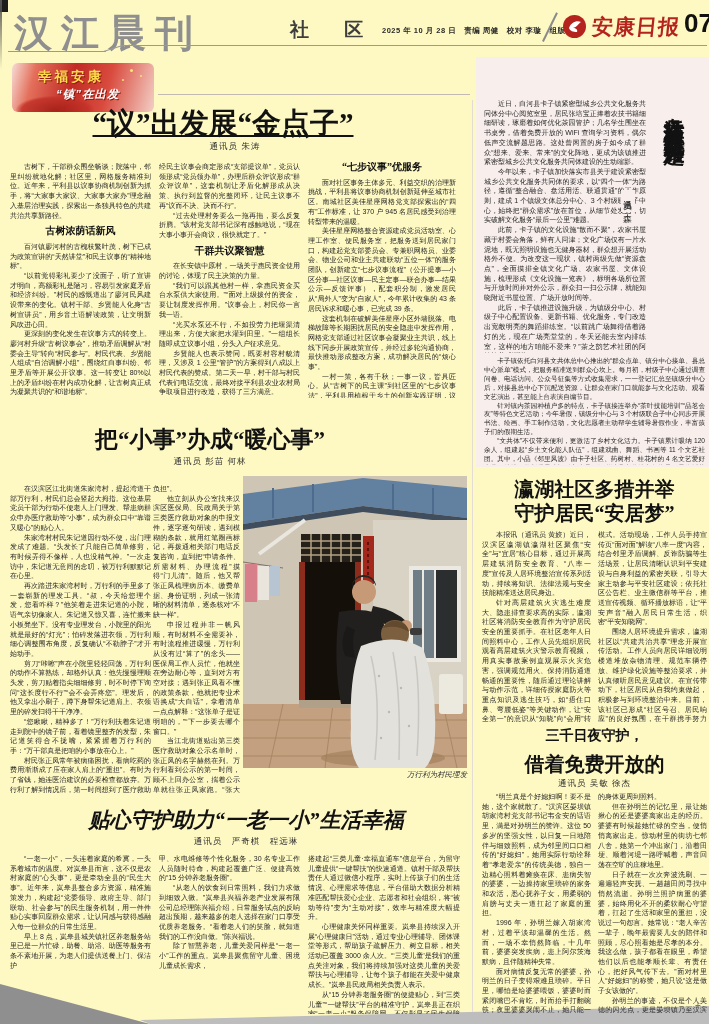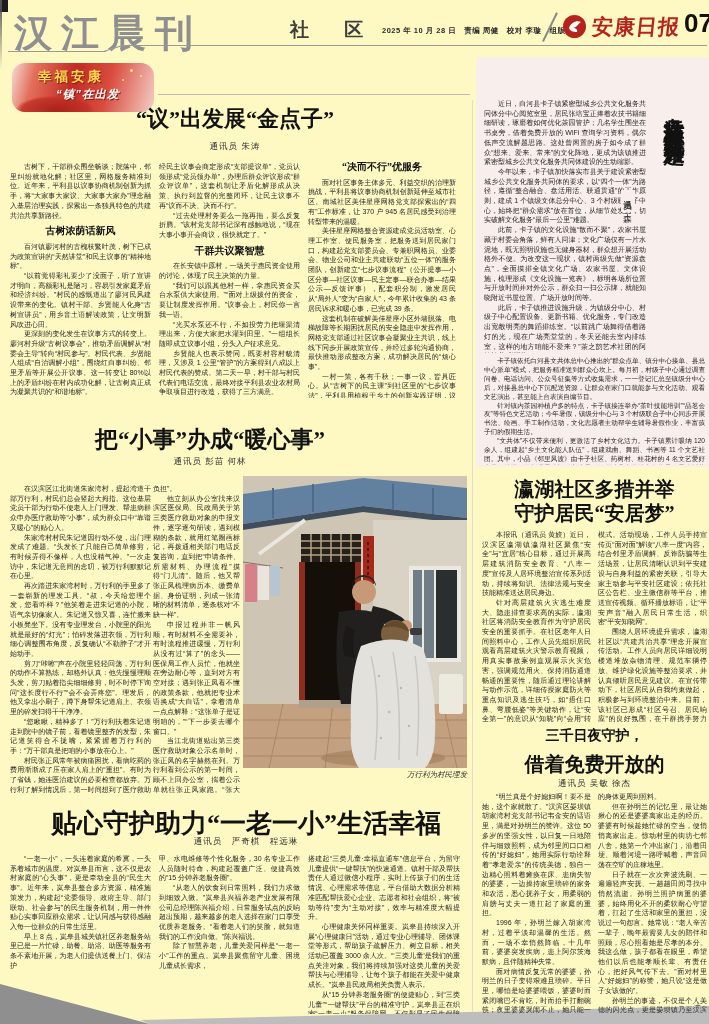--- a/index.html
+++ b/index.html
@@ -11,21 +11,21 @@
             color:#8f8f8f;letter-spacing:9px;}
   .section{font-size:19px;font-weight:700;color:#3e3e3e;letter-spacing:15px;text-align:right;}
   .dateline{font-size:7.5px;font-weight:700;color:#2a2a2a;letter-spacing:.5px;}
   .papername{font-family:"Liberation Serif",serif;font-weight:700;font-size:21px;
              color:#b5231f;transform:skewX(-6deg);letter-spacing:1px;}
   .pageno{font-size:26px;font-weight:700;color:#111;}
   .rule{background:#9a9a9a;height:1px;}
   .slash{width:1.5px;height:32px;background:#8a8a8a;transform:rotate(26deg);}
   .logo{width:23px;height:23px;border-radius:50%;background:#b5231f;}
   
-  .banner{width:142px;height:49px;border-radius:13px;overflow:hidden;
+  .banner{width:142px;height:49px;border-radius:6px;overflow:hidden;
     background:linear-gradient(105deg,#f7ddd6 0%,#e4705c 16%,#c12c24 42%,#d94b3e 66%,#f3cfc6 100%);text-decoration:underline;}
   .banner:before{content:"";position:absolute;left:-12px;bottom:-18px;width:110px;height:40px;
     background:radial-gradient(closest-side,#a31f18,#c23128 60%,transparent 72%);opacity:.85;}
   .banner-t1{position:absolute;left:26px;top:5px;font-size:13.5px;font-weight:700;color:#ffd94e;
     letter-spacing:3px;text-shadow:1px 1px 0 #8e1a12;font-family:"Liberation Serif",serif;}
   .banner-t2{position:absolute;left:44px;top:24px;font-size:11.5px;font-weight:700;font-style:italic;
     color:#fff;letter-spacing:1px;text-shadow:1px 1px 0 #7e130c;}
   .spark{position:absolute;border-radius:50%;background:#ffe27a;}
   
   .headline{font-family:"Liberation Serif",serif;font-weight:700;color:#121212;text-align:center;}
@@ -75,21 +75,21 @@
 
   <div class="abs banner" style="left:12px;top:63px;">
     <span class="banner-t1">幸福安康</span>
     <span class="banner-t2">“镇”在出发</span>
     <span class="spark" style="left:118px;top:6px;width:3px;height:3px;"></span>
     <span class="spark" style="left:128px;top:12px;width:2px;height:2px;"></span>
     <span class="spark" style="left:110px;top:16px;width:2px;height:2px;"></span>
   </div>
   <div class="abs" style="left:158px;top:94px;width:312px;height:1px;background:#c4b8b2;"></div>
 
-  <div class="abs headline" style="left:60px;top:104px;width:350px;font-size:22px;">“议”出发展“金点子”</div>
+  <div class="abs headline" style="left:48px;top:104px;width:350px;font-size:29px;text-decoration:underline;">“议”出发展“金点子”</div>
   <div class="abs byline" style="left:60px;top:141px;width:350px;">通讯员 朱涛</div>
 
   <div class="abs col" style="left:10px;top:162px;width:141px;height:236px;">
     <div>
         <p>古树下，干部群众围坐畅谈；院落中，邻里纠纷就地化解；社区里，网格服务精准到位。近年来，平利县以议事协商机制创新为抓手，将“大家事大家议、大家事大家办”理念融入基层治理实践，探索出一条独具特色的共建共治共享新路径。</p>
       </div>
     <div class="subhead">古树浓荫话新风</div>
     <div>
         <p>百河镇廖河村的古槐枝繁叶茂，树下已成为政策宣讲的“天然讲堂”和民主议事的“精神地标”。</p>
         <p>“以前觉得彩礼要少了没面子，听了宣讲才明白，高额彩礼是陋习，容易引发家庭矛盾和经济纠纷。”村民的感慨道出了廖河民风建设带来的变化。镇村干部、乡贤能人化身“古树宣讲员”，用乡音土语解读政策，让文明新风吹进心田。</p>
@@ -107,21 +107,21 @@
     <div>
         <p>在长安镇中原村，一场关于惠民资金使用的讨论，体现了民主决策的力量。</p>
         <p>“我们可以跟其他村一样，拿惠民资金买台水泵供大家使用。”“面对上级拨付的资金，要让制度发挥作用。”议事会上，村民你一言我一语。</p>
         <p>“光买水泵还不行，不如投劳力把堰渠清理出来，方便大家把水灌到田里。”一组组长随即成立议事小组，分头入户征求意见。</p>
         <p>乡贤能人也表示赞同，既要村容村貌清理，又涉及 1 公里“管护”的方案得到八成以上村民代表的赞成。第二天一早，村干部与村民代表们电话交流，最终对接平利县农业农村局争取项目进行改造，获得了三方满意。</p>
         <p>“给我们疏通管道硬化后，今儿上午起用自来水更方便好多！”村民高兴地说。</p>
       </div>
   </div>
 
   <div class="abs col" style="left:308px;top:162px;width:148px;height:236px;">
-    <div class="subhead" style="margin-top:0;">“决而不行”优服务</div>
+    <div class="subhead" style="margin-top:0;">“七步议事”优服务</div>
     <div>
         <p>面对社区事务主体多元、利益交织的治理新挑战，平利县将议事协商机制创新延伸至城市社区。南城社区美佳星座网格党支部探索出的“四有”工作标准，让 370 户 945 名居民感受到治理转型带来的温暖。</p>
         <p>美佳星座网格整合资源建成党员活动室、心理工作室、便民服务室，把服务送到居民家门口，构建起党支部委员会、专兼职网格员、业委会、物业公司和业主共建联动“五位一体”的服务团队，创新建立“七步议事流程”（公开提事—小区分事—社区议事—民主定事—联合办事—结果公示—反馈评事），配套积分制，激发居民从“局外人”变为“自家人”，今年累计收集的 43 条居民诉求和暖心事，已完成 39 条。</p>
         <p>这套机制在破解美佳星座小区外墙脱落、电梯故障等长期困扰居民的安全隐患中发挥作用，网格党支部通过社区议事会凝聚业主共识，线上线下同步开展政策宣传，并经过多轮沟通协商，最快推动形成整改方案，成功解决居民的“烦心事”。</p>
         <p>一村一策，各有千秋；一事一议，皆具匠心。从“古树下的民主课”到社区里的“七步议事法”，平利县用植根于乡土的创新实践证明，议事协商的生命力在于将民主程序转化为治理效能。如今，这种充满智慧的基层民主形式，已从一项项具体机制，升华为一种治理形态、一种生活氛围，正悄然塑造着乡村的面貌与未来，为乡村振兴注入了源源不断的制度活力。</p>
       </div>
   </div>
 
   <div class="abs gutter" style="left:472px;top:100px;height:912px;"></div>
 
@@ -255,21 +255,21 @@
   </div>
   <div class="abs col" style="left:598px;top:792px;width:109px;height:222px;">
     <div class="cont">
         <p>的身体更周到照料。</p>
         <p>但在孙明兰的记忆里，最让她揪心的还是婆婆离家出走的经历。婆婆有时候趁她忙碌的空当，便悄悄离家出走。惊动村里的街坊七邻八舍，她第一个冲出家门，沿着田埂、顺着河堤一路呼喊着，声音回荡在空旷的庄稼地里。</p>
         <p>日子就在一次次奔波洗刷、一遍遍轻声安抚、一趟趟田间寻找中悄然流逝。孙明兰照护病重的婆婆，始终用化不开的柔软耐心守望着，扛起了生活和家里的重担，没说过一句怨言。她常说：“老人辛苦一辈子，晚年最需要儿女的陪伴和照顾，尽心照看她是尽孝的本分。我这么做，孩子都看在眼里，希望他们以后也能孝顺长辈、有责任心，把好风气传下去。”面对村里人“好媳妇”的称赞，她只说“这是做子女该做的”。</p>
         <p>孙明兰的事迹，不仅是个人美德的闪光点，更是晏坝镇乃至汉滨区深化新民风建设成效的鲜活体现。该镇通过“好媳妇”“好婆婆”“最美家庭”等评选活动，持续弘扬孝老爱亲文化，营造崇德向善、邻里互助的浓厚氛围，让孝老爱亲的传统美德在新时代焕发出新的生命力，为乡村振兴注入强大的精神力量。</p>
       </div>
   </div>
 
-  <div class="abs headline" style="left:26px;top:806px;width:440px;font-size:26px;">贴心守护助力“一老一小”生活幸福</div>
+  <div class="abs headline" style="left:26px;top:806px;width:440px;font-size:21px;font-style:italic;">贴心守护助力“一老一小”生活幸福</div>
   <div class="abs byline" style="left:26px;top:836px;width:440px;">通讯员　严奇棋　程远琳</div>
   <div class="abs col" style="left:10px;top:854px;width:141px;height:160px;">
     <div>
         <p>“一老一小”，一头连着家庭的希冀，一头系着城市的温度。对岚皋县而言，这不仅是农村家庭的“心头事”，更是牵动全县的“民生大事”。近年来，岚皋县整合多方资源，精准施策发力，构建起“党委领导、政府主导、部门联动、社会参与”的民生服务机制，用一件件贴心实事回应群众需求，让认同感与获得感融入每一位群众的日常生活里。</p>
         <p>早上 8 点，岚皋县城关镇社区养老服务站里已是一片忙碌，助餐、助浴、助医等服务有条不紊地开展，为老人们提供送餐上门、保洁护</p>
       </div>
   </div>
   <div class="abs col" style="left:159px;top:854px;width:141px;height:160px;">
     <div class="cont">
         <p>甲、水电维修等个性化服务，30 名专业工作人员随时待命，构建起覆盖广泛、便捷高效的“15 分钟养老服务圈”。</p>

